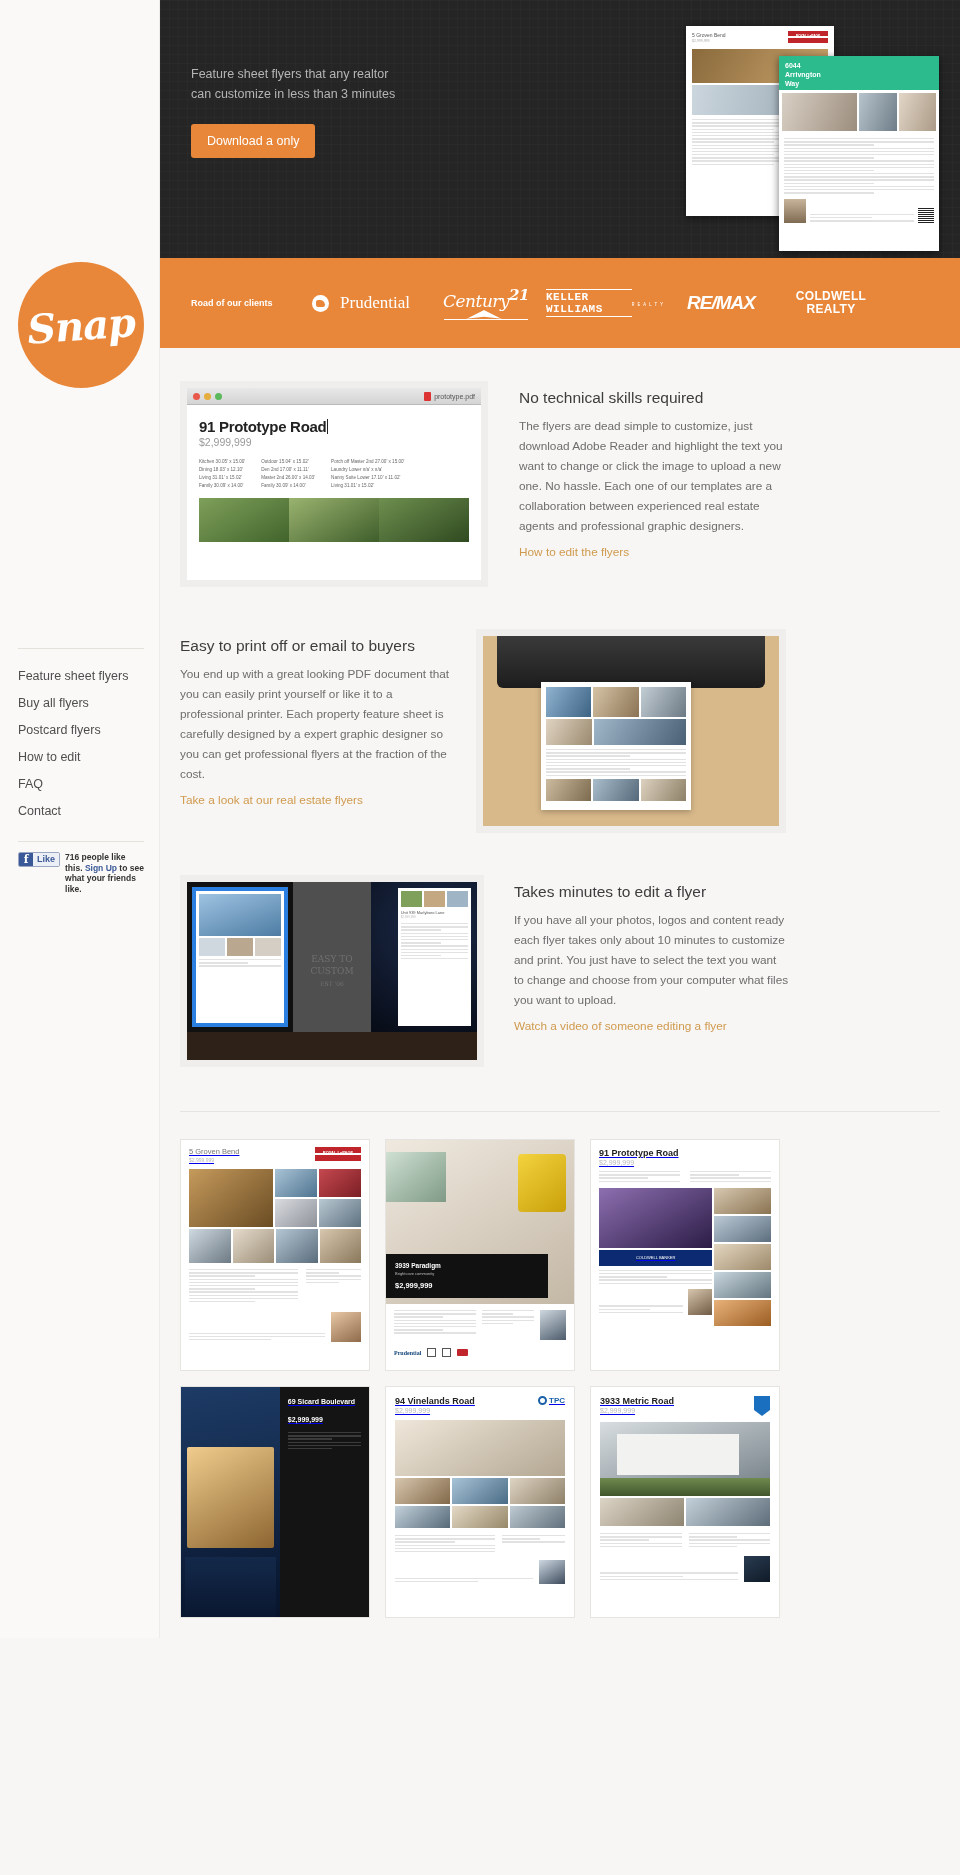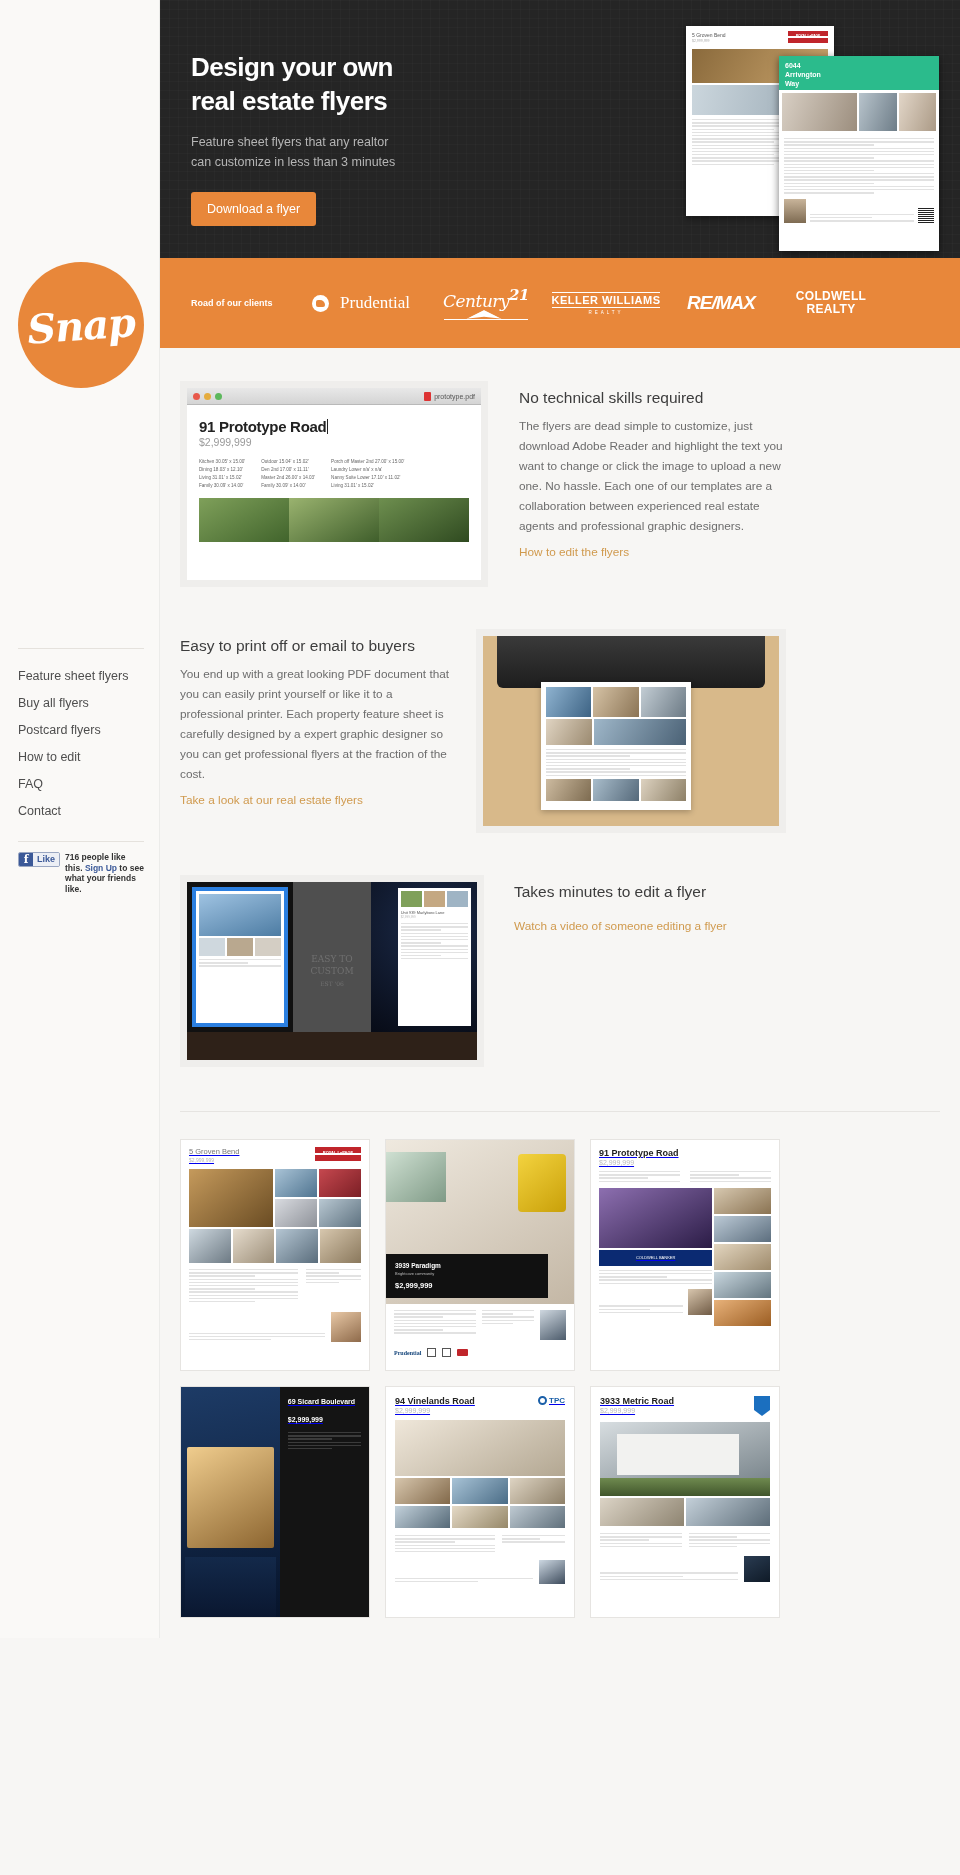--- a/index.html
+++ b/index.html
@@ -113,21 +113,21 @@
      display:inline-block; margin-right:5px; position:relative;}
   .lg-prud .disc::after{content:"";position:absolute;left:4px;top:5px;width:9px;height:7px;
      background:#e8873a;border-radius:2px 5px 2px 2px;}
   .lg-c21 { width:120px; flex-direction:column; }
   .lg-c21 .w { font-family:"DejaVu Serif",serif; font-style:italic; font-size:17px; letter-spacing:-.5px;}
   .lg-c21 .w sup { font-size:15px; font-style:italic; font-weight:bold;}
   .lg-c21 .roofline { width:84px; height:9px; border-bottom:1.5px solid #fff; position:relative;}
   .lg-c21 .roofline::before{content:"";position:absolute;left:22px;bottom:0;width:0;height:0;
      border-left:18px solid transparent;border-right:18px solid transparent;border-bottom:9px solid #fff;
      clip-path:polygon(0 100%,50% 0,100% 100%,50% 78%);}
-  .lg-kw { width:120px; flex-direction:column; font-family:Liberation Sans, sans-serif;}
+  .lg-kw { width:120px; flex-direction:row; font-family:Liberation Mono, monospace;}
   .lg-kw .k1 { font-size:11px; font-weight:bold; letter-spacing:.5px; border-top:1px solid #fff; border-bottom:1px solid #fff; padding:1px 0;}
   .lg-kw .k2 { font-size:4.5px; letter-spacing:3px; margin-top:2px;}
   .lg-rm { width:110px; font-family:"Liberation Sans",sans-serif; font-weight:bold; font-style:italic; font-size:19px; letter-spacing:-1px;}
   .lg-cb { width:110px; flex-direction:column; font-weight:bold; font-size:12px; line-height:13px; letter-spacing:.3px;}
 
   
   .row { display:flex; padding:0 20px; }
   .sec-1 { margin-top:33px; }
   .shot {
     background:#efeeec; padding:7px; flex:0 0 auto;
@@ -215,29 +215,25 @@
   </aside>
 
   <div class="logo-badge">
     <span class="snapword">Snap</span>
   </div>
 
   <div class="main">
 
     <section class="hero">
       <div class="hero-copy">
-        <h1>
-          <span>Design your own</span><br>
-          <span>real estate flyers</span>
-        </h1>
         <p>
           <span>Feature sheet flyers that any realtor</span><br>
           <span>can customize in less than 3 minutes</span>
         </p>
-        <a href="#" class="cta">Download a flyer</a>
+        <a href="#" class="cta">Download a only</a>
       </div>
 
       <div class="hero-art">
         <div class="flyer-a">
           <div class="fa-title">5 Groven Bend</div>
           <div class="fa-price">$2,999,999</div>
           <div class="rl-logo"></div>
           <div style="height:34px;margin-top:6px;background:linear-gradient(120deg,#8a6a3c,#c9a36b);"></div>
           <div style="height:30px;margin-top:2px;background:linear-gradient(100deg,#cbd6dd,#97a7b2);"></div>
           <div style="margin-top:4px;">
@@ -474,20 +470,21 @@
                   <div class="tline s"></div>
                   <div class="tline"></div>
               </div>
             </div>
           </div>
           <div style="position:absolute;left:0;bottom:0;width:100%;height:28px;background:#2e2118;"></div>
         </div>
       </div>
       <div class="copy" style="width:275px;margin-left:30px;">
         <h2>Takes minutes to edit a flyer</h2>
+        <p>If you have all your photos, logos and content ready each flyer takes only about 10 minutes to customize and print. You just have to select the text you want to change and choose from your computer what files you want to upload.</p>
         <a href="#" class="lnk">Watch a video of someone editing a flyer</a>
       </div>
     </section>
 
     <div class="gal-sep"></div>
 
     <section class="gallery">
 
       <a class="card" href="#">
         <div style="padding:7px 8px 6px;display:flex;justify-content:space-between;align-items:flex-start;">

